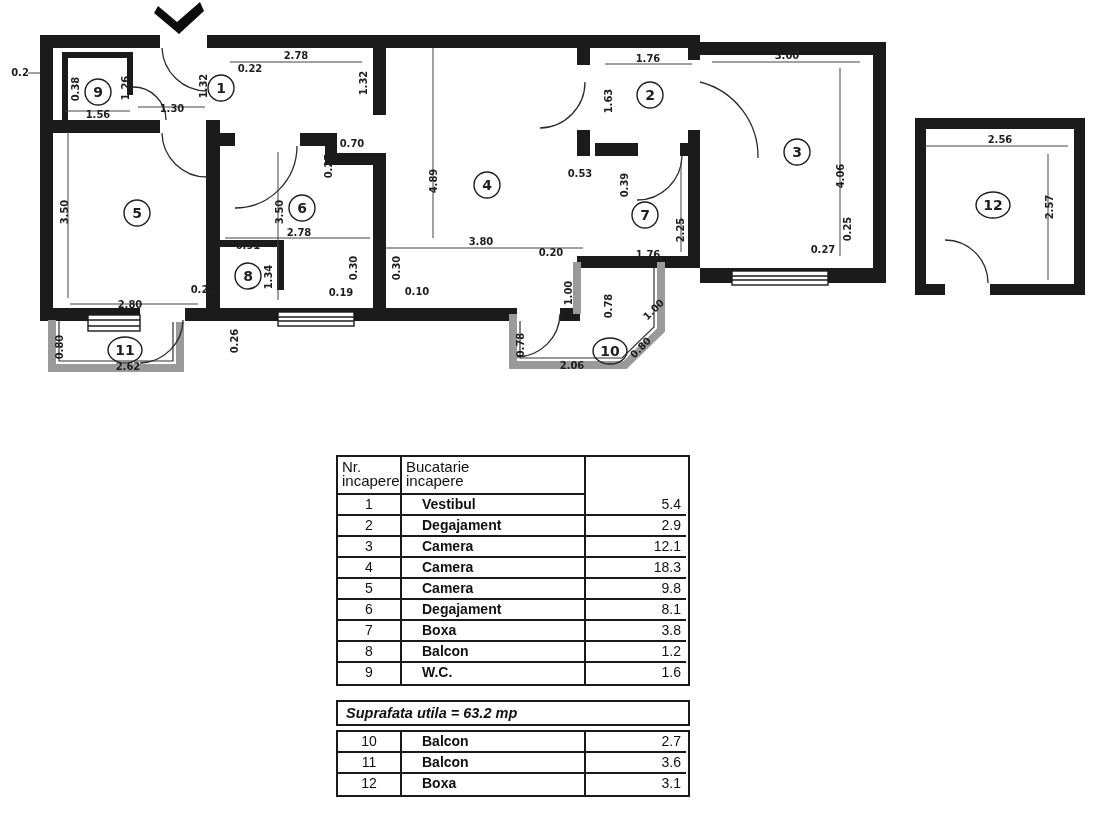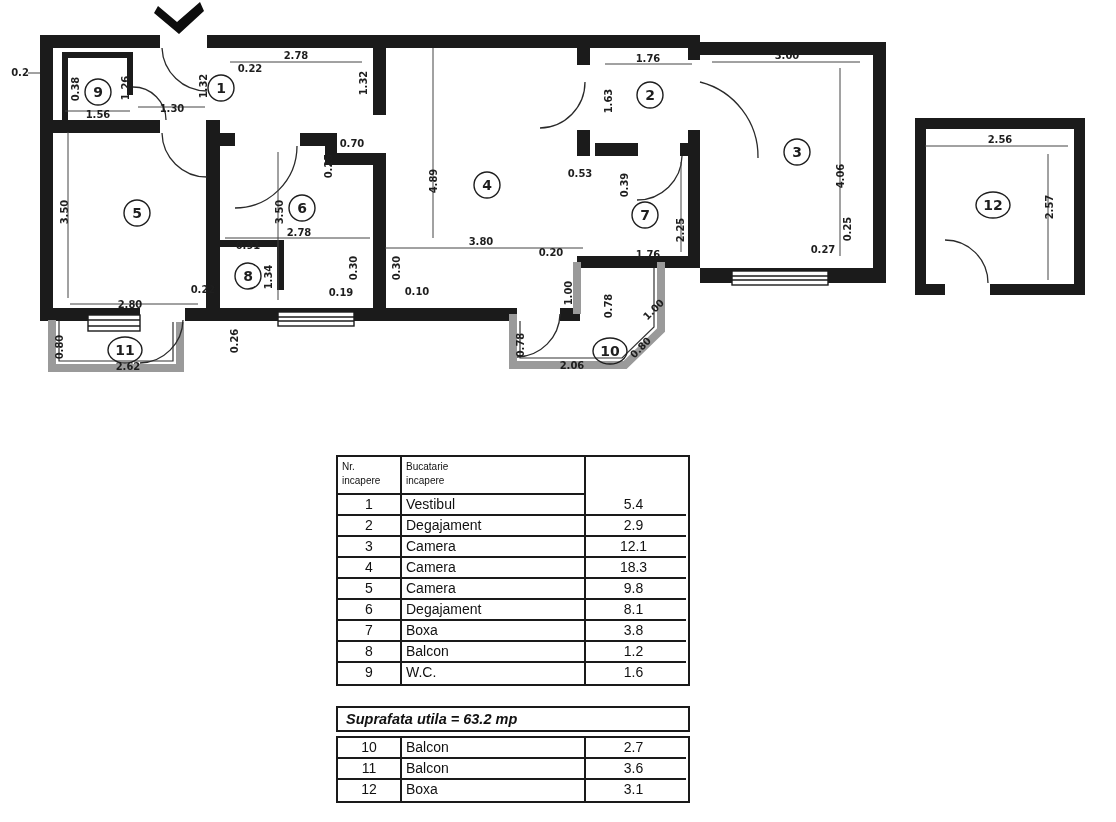--- a/index.html
+++ b/index.html
@@ -10,26 +10,26 @@
   .roomnum{font-size:14px;font-weight:600;fill:#1e1e1e;}
 
   
   #area-table{position:absolute;left:336px;top:455px;width:354px;font-size:14px;}
   .tblock{border:2px solid #1a1a1a;background:#fff;}
   .tgrid{display:grid;grid-template-columns:64px 184px 100px;}
   .cell{box-sizing:border-box;border-right:2px solid #1a1a1a;border-bottom:2px solid #1a1a1a;
         height:21px;line-height:19px;overflow:hidden;white-space:nowrap;}
   .cell.lastcol{border-right:none;}
   .cell.lastrow{border-bottom:none;}
-  .hcell{height:38px;font-size:10px;line-height:14px;padding:3px 0 0 4px;}
+  .hcell{height:38px;font-size:15px;line-height:14px;padding:3px 0 0 4px;}
   .c-num{text-align:center;}
-  .c-name{padding-left:4px;}
-  .c-area{text-align:center;padding-right:5px;}
+  .c-name{padding-left:20px;font-weight:bold;}
+  .c-area{text-align:right;padding-right:5px;}
   .summary{box-sizing:border-box;height:26px;line-height:22px;font-style:italic;font-weight:bold;
-           font-size:14.5px;padding-left:8px;margin-top:20px;}
+           font-size:14.5px;padding-left:8px;margin-top:14px;}
   .mt{margin-top:4px;}
 </style>
 </head>
 <body>
 
 <div id="page">
 
   <svg width="1116" height="445" viewBox="0 0 1116 445" style="position:absolute;left:0;top:0;">
 
     <g fill="#1b1b1b" stroke="none">

